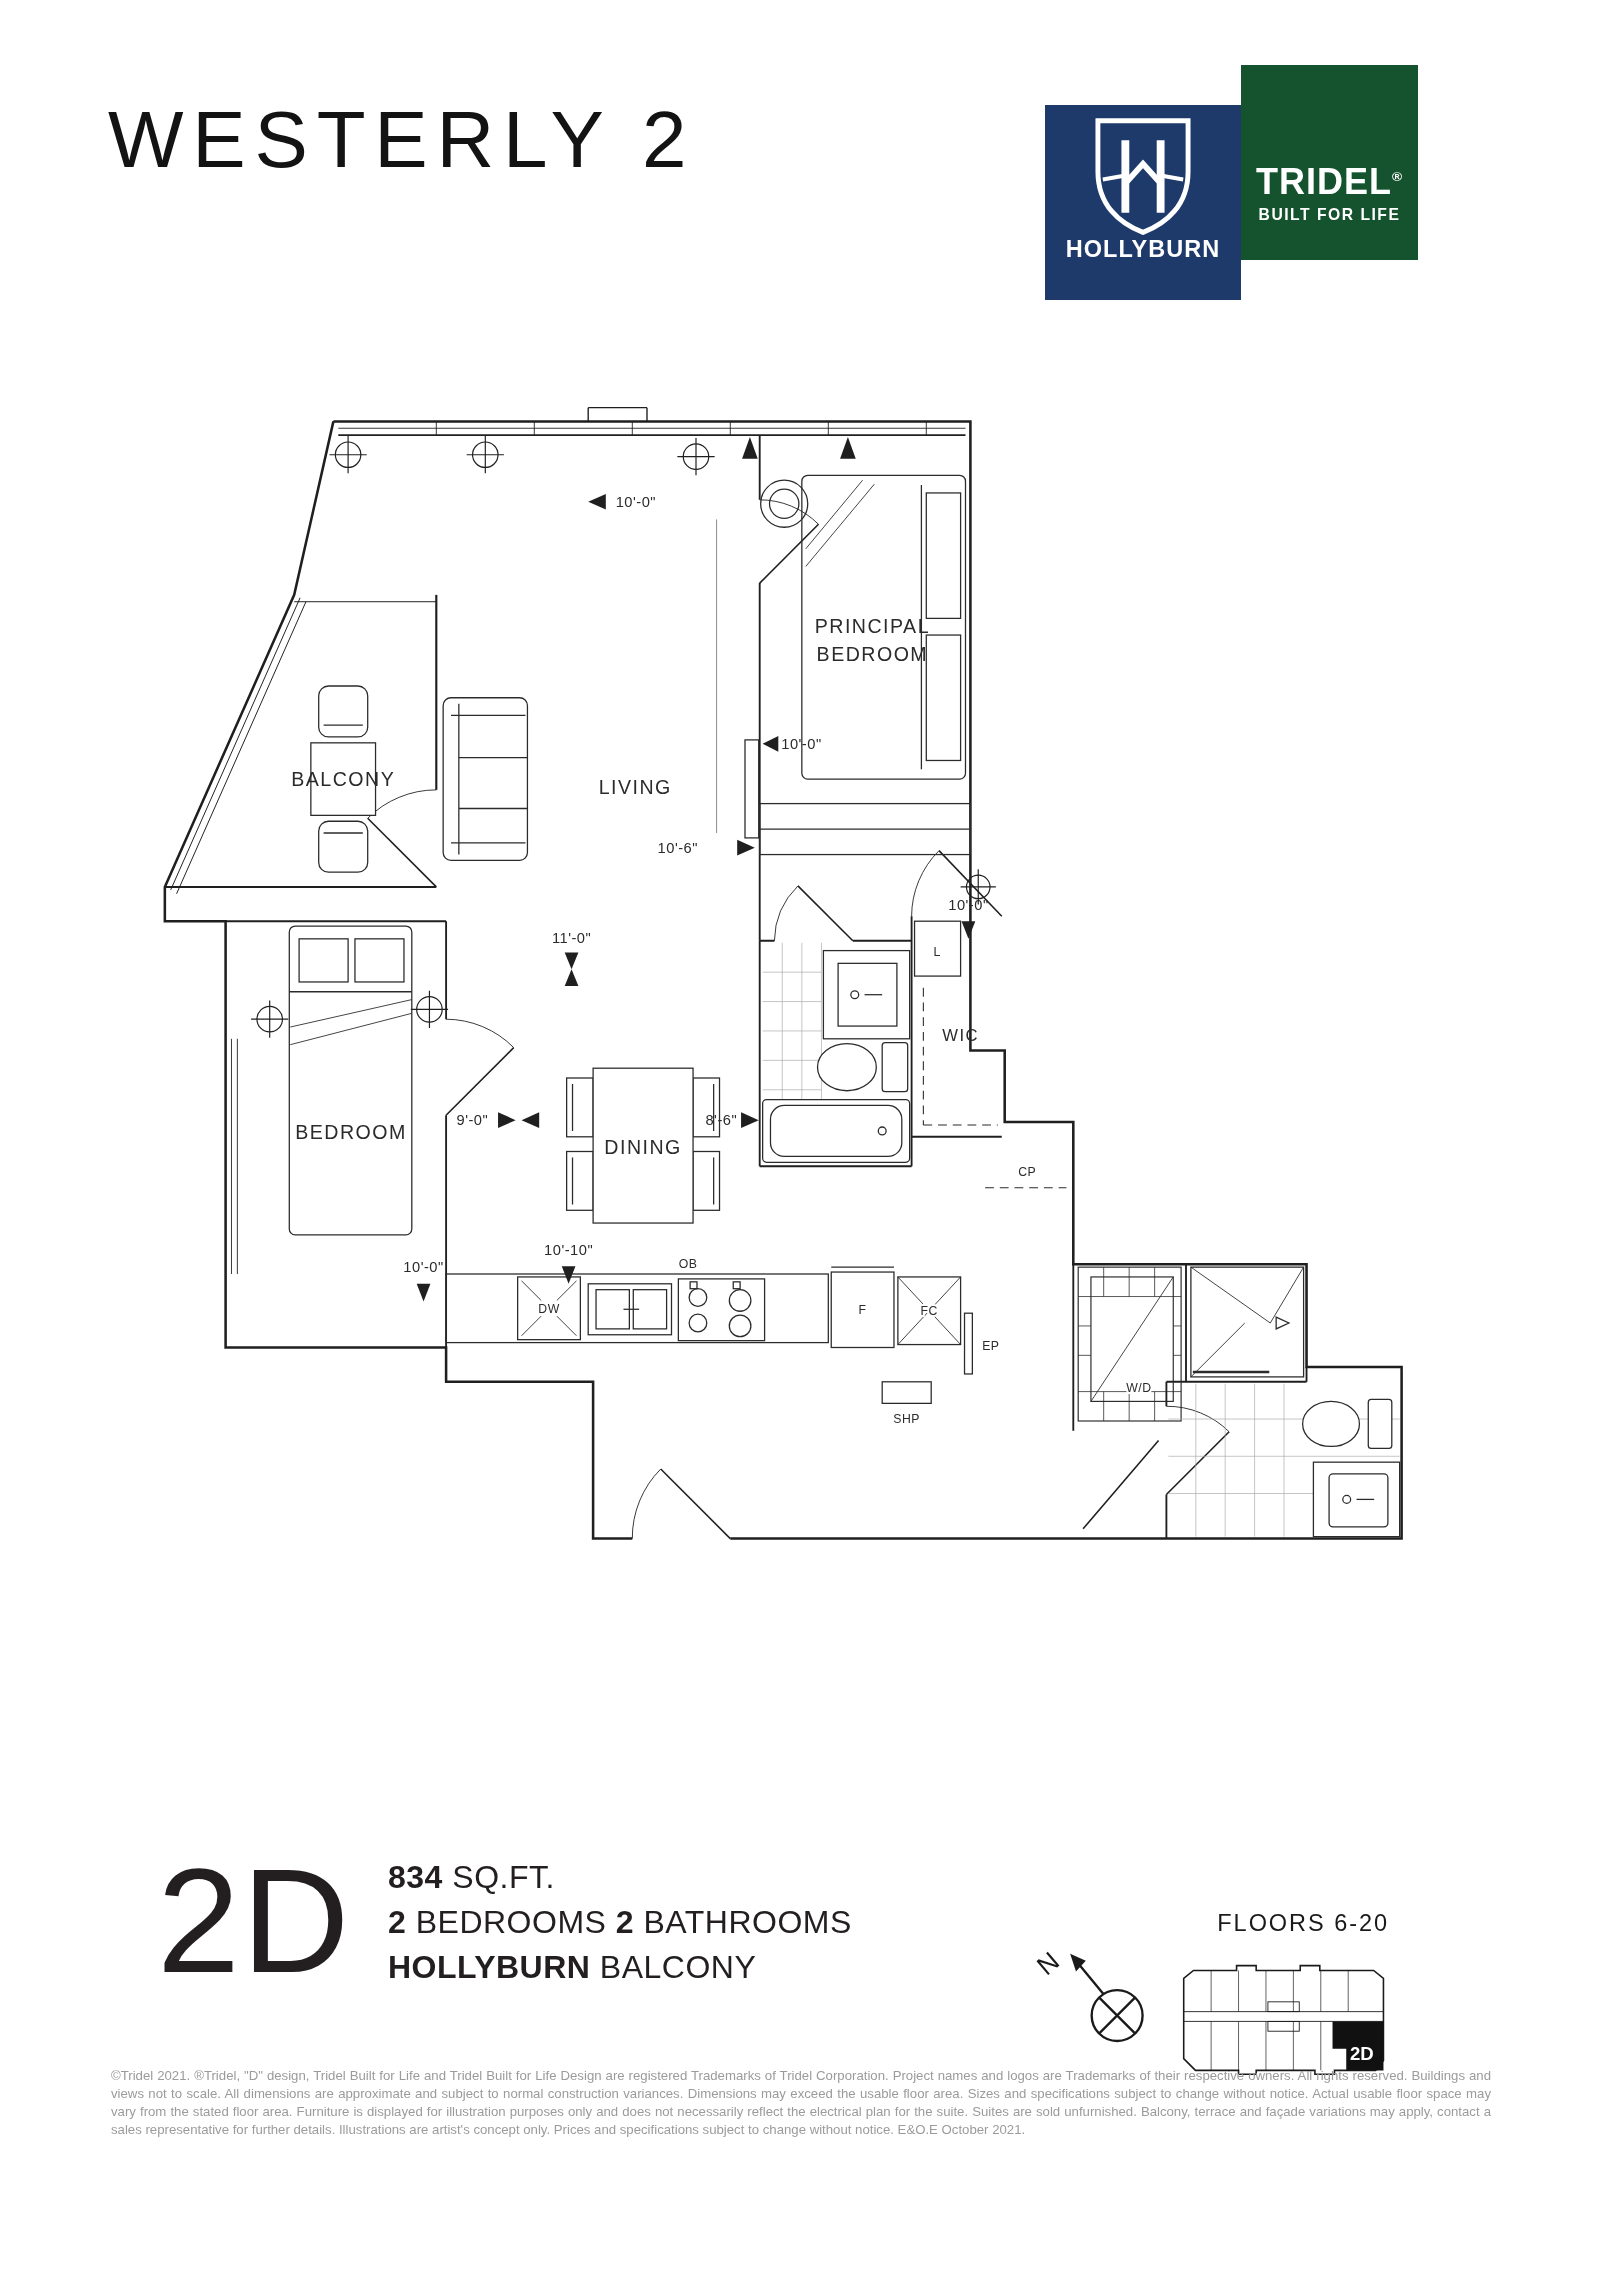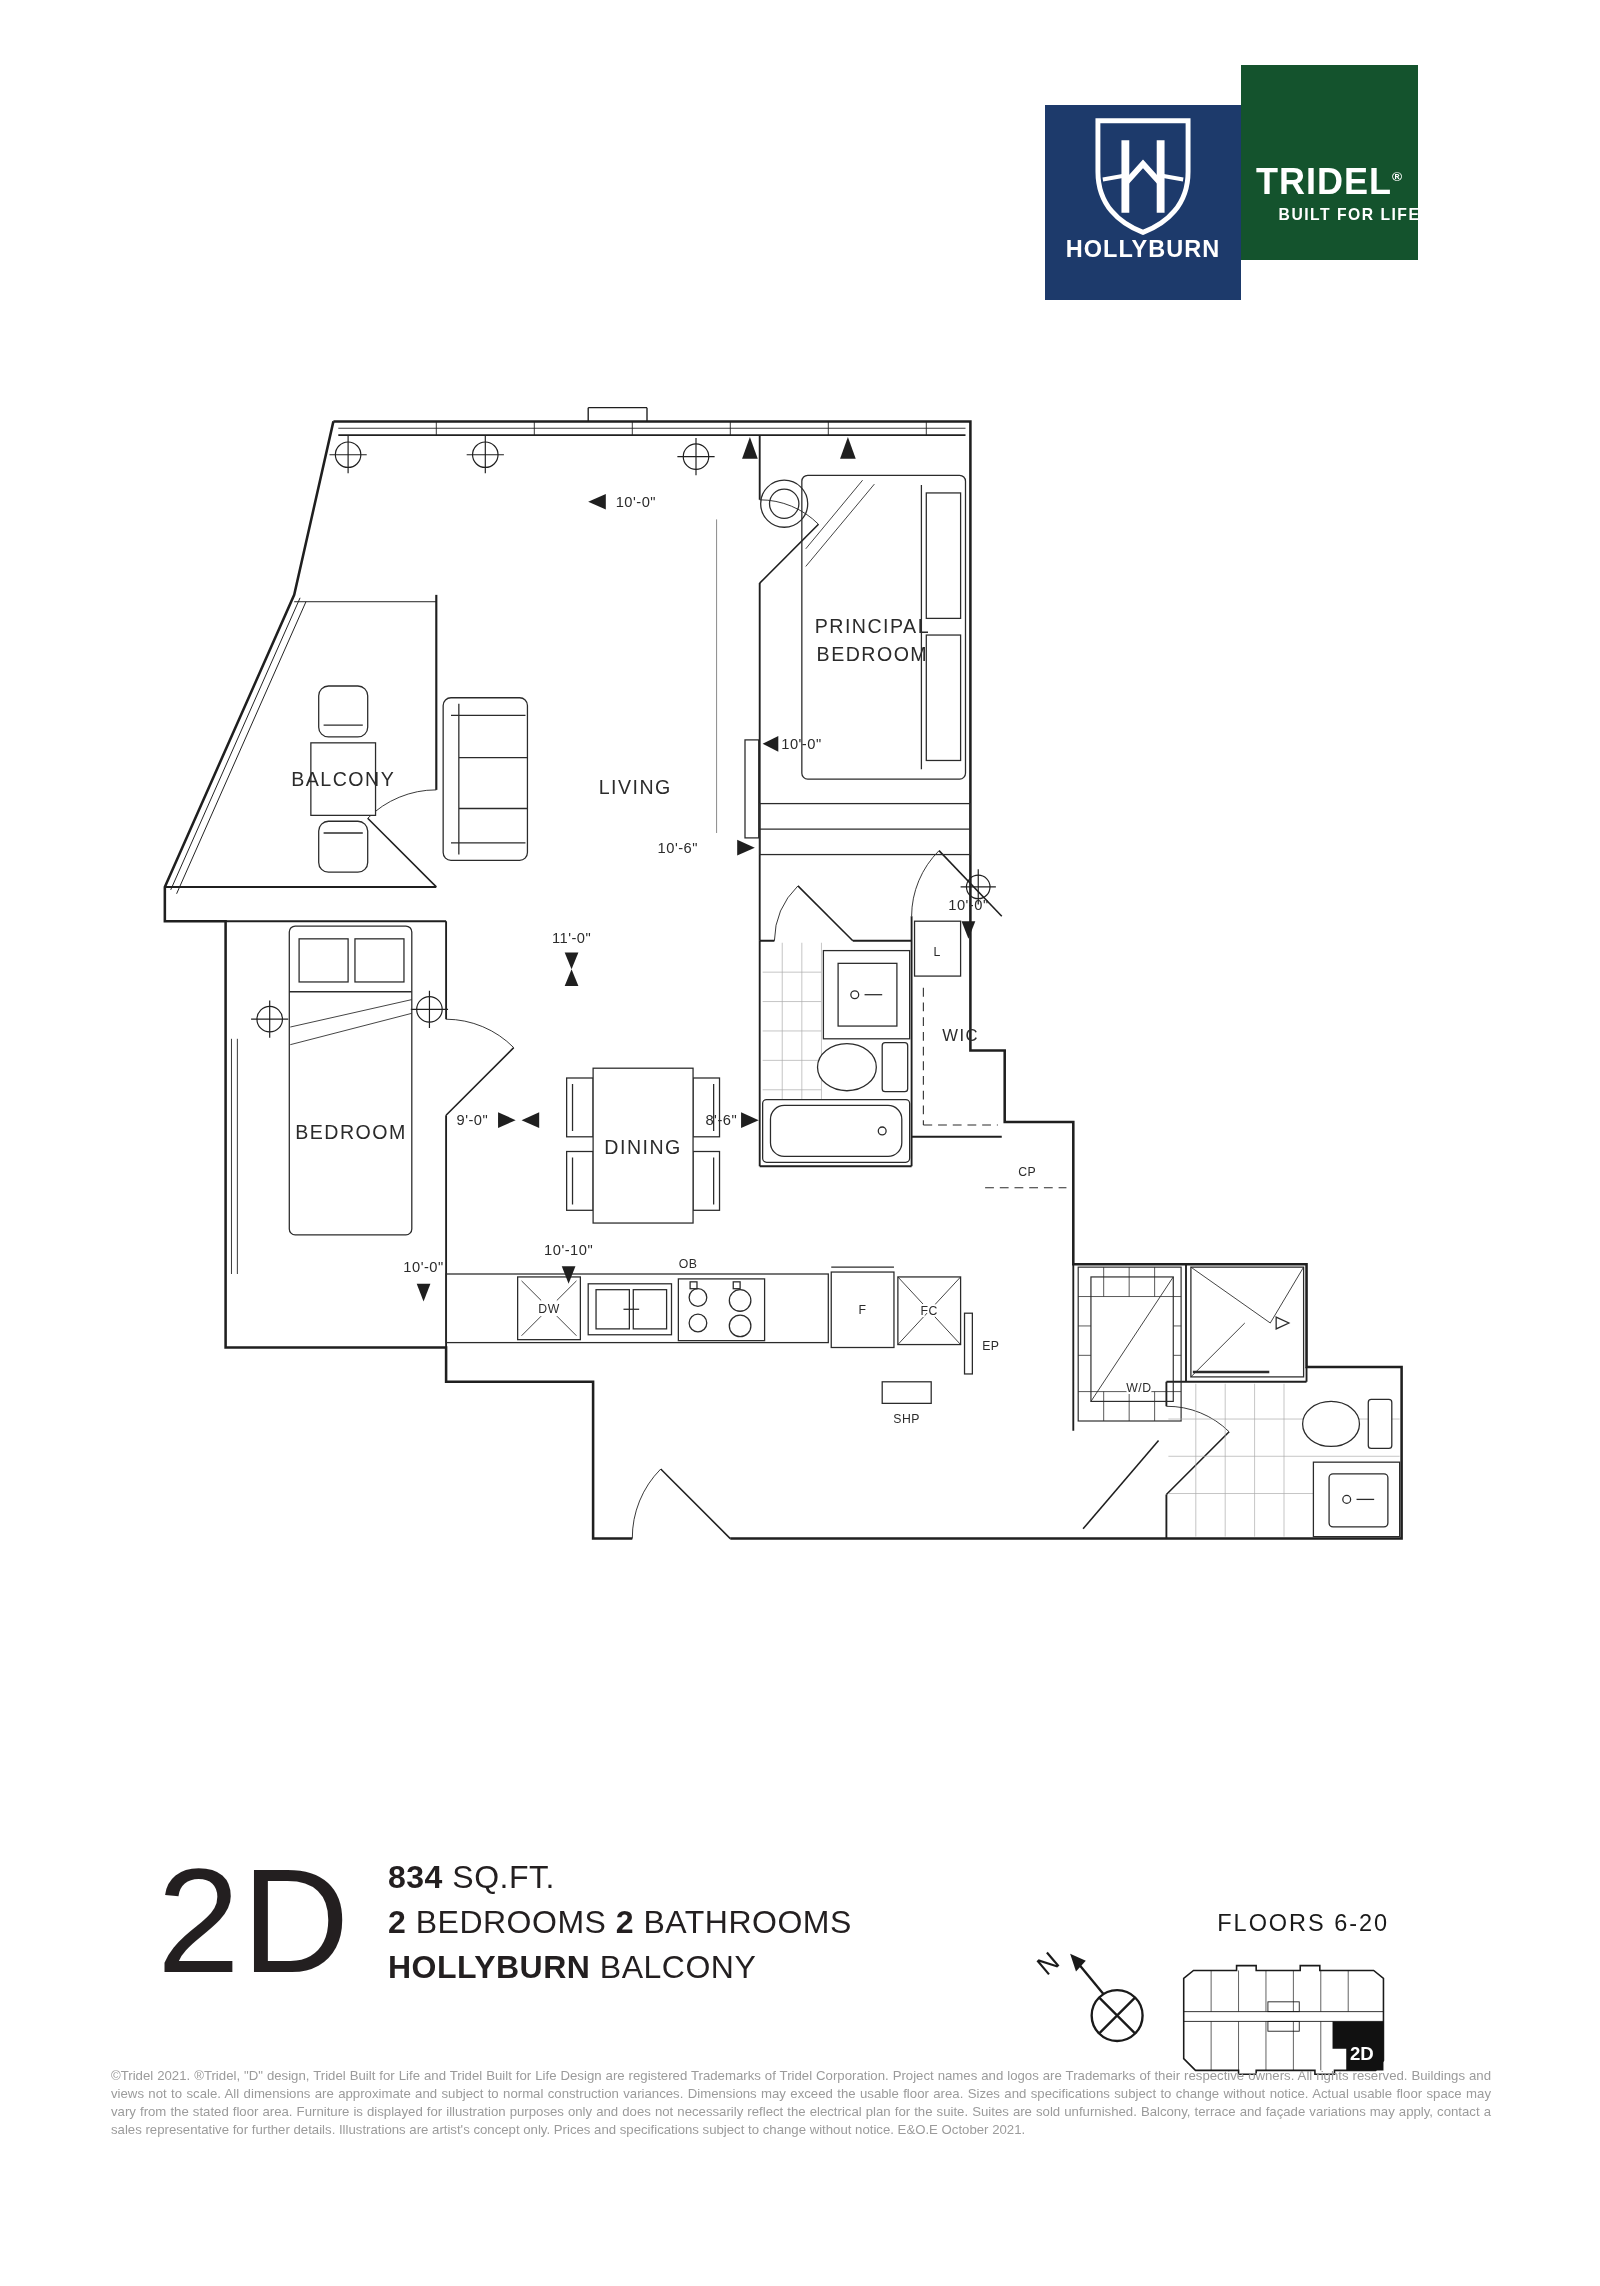--- a/index.html
+++ b/index.html
@@ -10,39 +10,40 @@
   #project-title{left:108px;top:94px;font-size:80px;font-weight:400;letter-spacing:8.8px;color:#131313;}
   .logo-box{top:65px;height:195px;}
   #hollyburn-box{left:1045px;width:196px;background:#1d3a6b;margin-top:40px;}
   #tridel-box{left:1241px;width:177px;background:#14532d;}
   #hollyburn-name{position:absolute;left:0;top:131px;width:100%;text-align:center;color:#fff;
       font-size:23.5px;font-weight:bold;letter-spacing:1px;}
   #tridel-name{position:absolute;left:0;top:96px;width:100%;text-align:center;color:#fff;
       font-size:36px;font-weight:bold;letter-spacing:1px;}
   #tridel-name sup{font-size:13.7px;}
   #tridel-tagline{position:absolute;left:0;top:141px;width:100%;text-align:center;color:#fff;
-      font-size:15.7px;font-weight:bold;letter-spacing:1.5px;padding-left:20px;}
+      font-size:15.7px;font-weight:bold;letter-spacing:1.5px;}
   
   svg text{font-family:"Liberation Sans", sans-serif;fill:#2b2b2b;}
   .room-label{font-size:20px;letter-spacing:1.5px;}
   .dim-label{font-size:15px;letter-spacing:0.5px;}
   .fix-label{font-size:12.5px;letter-spacing:0.5px;}
   
   #unit-code{left:157px;top:1835px;font-size:149px;font-weight:400;letter-spacing:2px;color:#231f20;}
   #summary{left:388px;top:1855px;font-size:32px;color:#231f20;letter-spacing:0.5px;line-height:45px;}
   #summary b{font-weight:bold;}
   #keyplan-wrap{left:1019px;top:1900px;width:490px;height:235px;}
   #disclaimer{left:111px;top:2054px;width:1380px;font-size:13.2px;line-height:1.36;
       color:#9b9b9b;text-align:justify;}
 </style>
 </head>
 <body>
 
 <div id="page">
 
+  <div id="project-title" class="abs">WESTERLY 2</div>
 
   <div id="hollyburn-box" class="abs logo-box">
     <svg width="196" height="195" viewBox="0 0 200 199">
       <g transform="translate(54,16)" stroke="#ffffff" fill="none" stroke-width="5">
         <path d="M0,0 H92 V52 C92,86 70,105 46,114 C22,105 0,86 0,52 Z"></path>
         <path d="M28,20 V94 M64,20 V94" stroke-width="8"></path>
         <path d="M28,64 L46,44 L64,64" stroke-width="6"></path>
         <path d="M5,60 L28,56 M64,56 L87,60" stroke-width="4"></path>
       </g>
     </svg>

